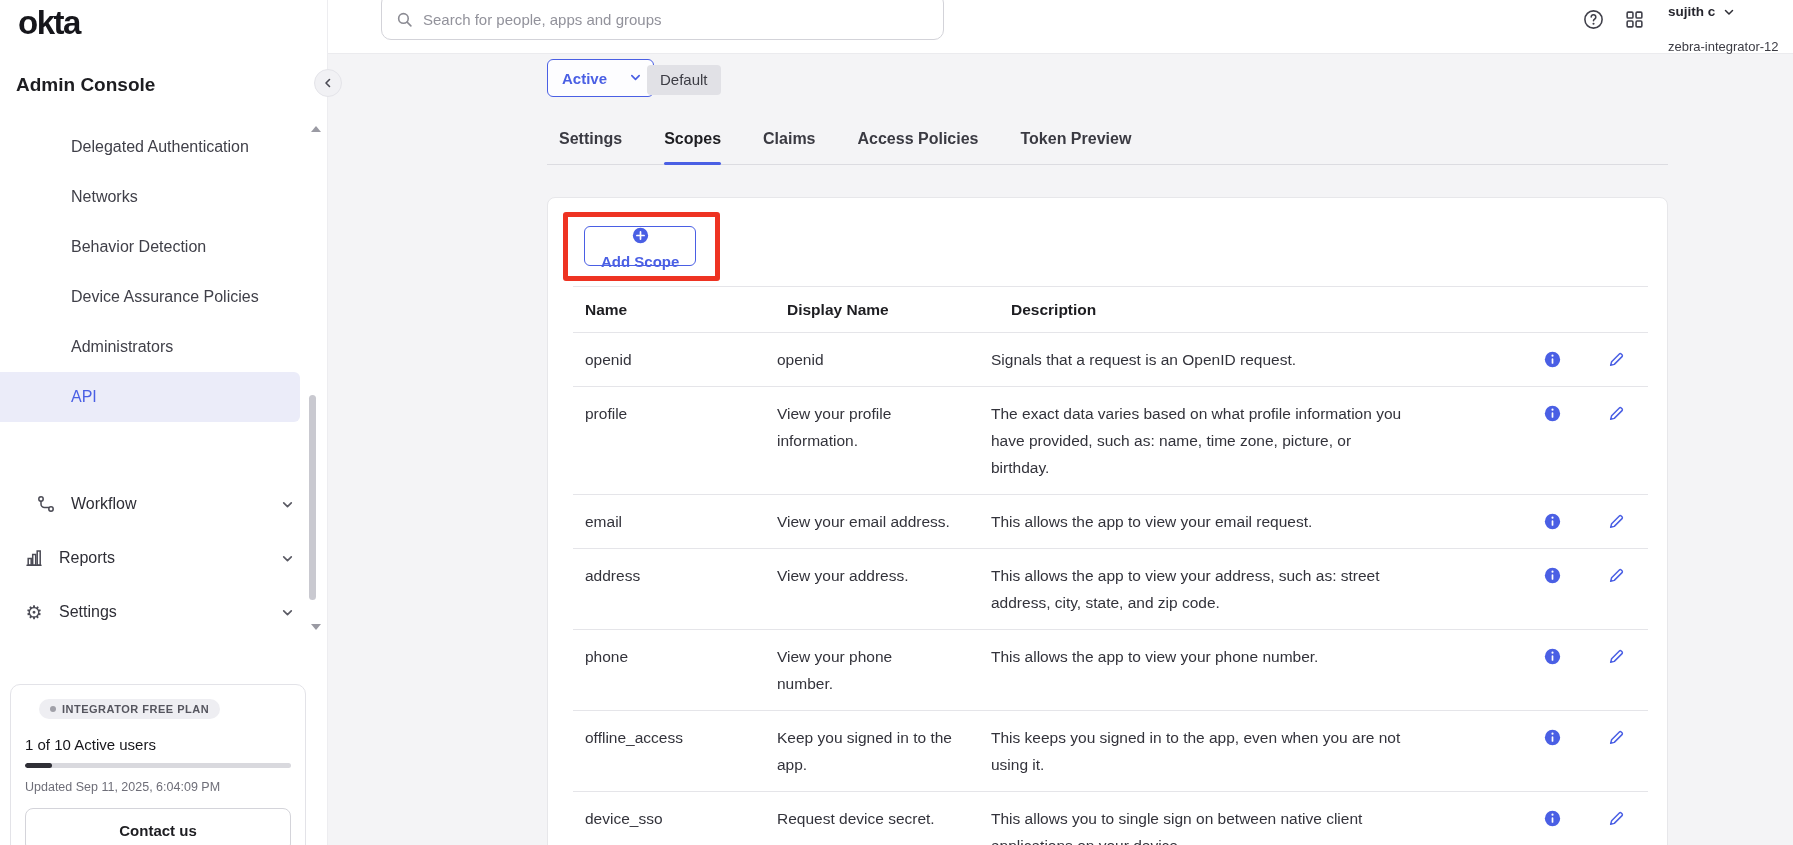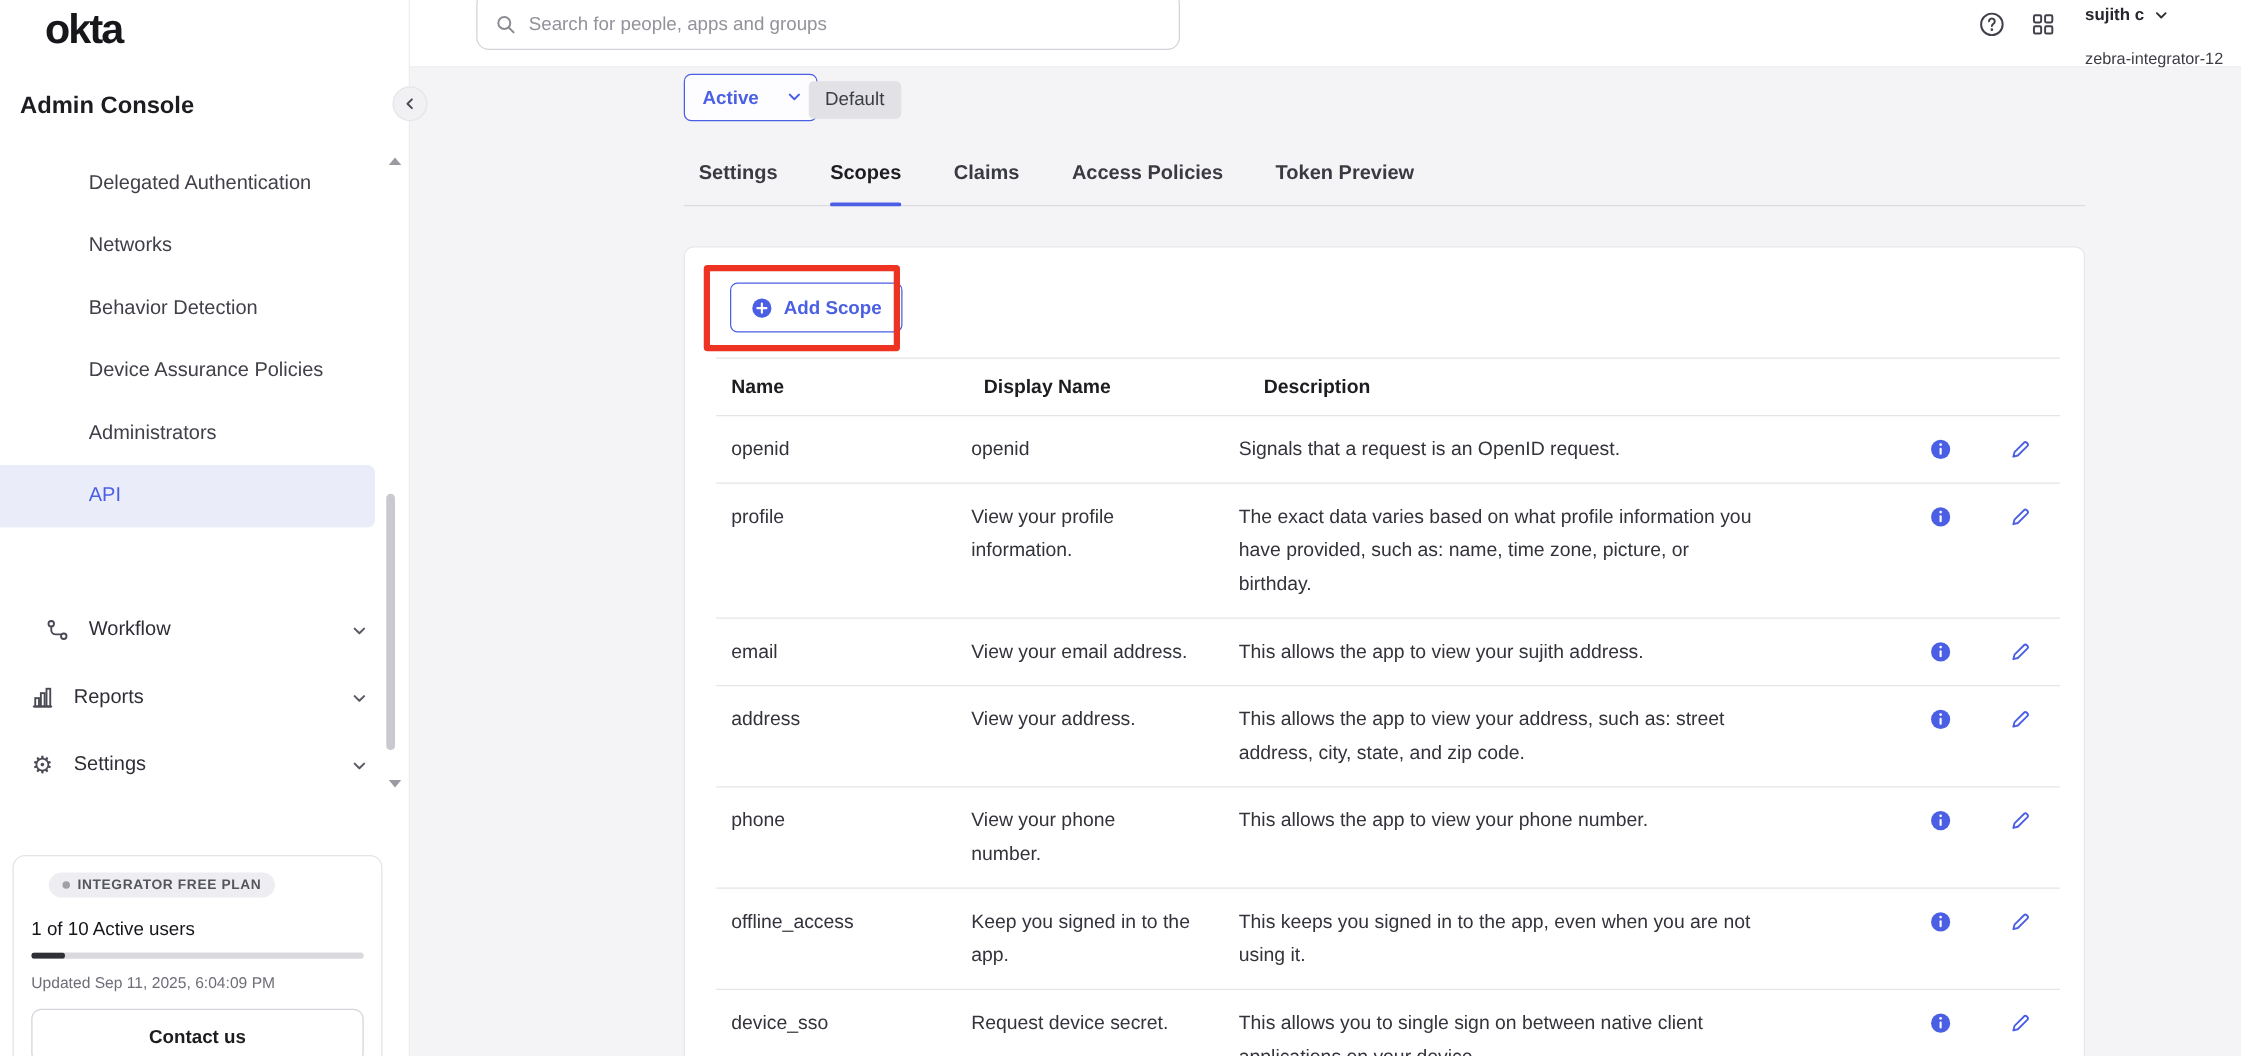--- a/index.html
+++ b/index.html
@@ -20,21 +20,21 @@
   .search input::placeholder{color:#92929b;}
   .tb-icon{position:absolute;top:9px;cursor:pointer;}
   .tb-help{left:1255px;}
   .tb-grid{left:1296px;}
   .user-block{position:absolute;left:1340px;top:4px;width:125px;overflow:hidden;cursor:pointer;}
   .user-row{display:flex;align-items:center;gap:8px;font-size:13.5px;color:#26262e;font-weight:600;}
   .org-row{font-size:13px;color:#3c3c44;white-space:nowrap;margin-top:20px;}
 
   
   .sidebar{position:absolute;left:0;top:0;width:328px;height:845px;background:#fff;border-right:1px solid #ededf0;z-index:3;}
-  .logo{position:absolute;left:18px;top:4px;font-size:33px;font-weight:700;letter-spacing:-1.5px;color:#16161b;margin-left:18px;}
+  .logo{position:absolute;left:18px;top:4px;font-size:33px;font-weight:700;letter-spacing:-1.5px;color:#16161b;}
   .console-title{position:absolute;left:16px;top:74px;font-size:19px;font-weight:700;color:#1d1d21;}
   .collapse-btn{position:absolute;left:314px;top:69px;width:28px;height:28px;border-radius:50%;background:#f1f1f4;border:1px solid #e4e4e9;display:flex;align-items:center;justify-content:center;z-index:6;cursor:pointer;}
   .nav{position:absolute;left:0;top:122px;width:328px;}
   .nav-item{height:50px;line-height:50px;padding-left:71px;font-size:16px;color:#404049;width:300px;cursor:pointer;white-space:nowrap;}
   .nav-item.selected{background:#ebecf9;color:var(--accent);border-radius:0 6px 6px 0;}
   .section-item{position:absolute;left:0;width:328px;height:54px;display:flex;align-items:center;padding:0 34px 0 24px;gap:15px;font-size:16px;color:#2e2e36;cursor:pointer;}
   .section-item .chev{margin-left:auto;}
   .gear-glyph{font-size:19px;line-height:1;color:#4a4a54;width:20px;text-align:center;}
   .scroll-thumb{position:absolute;left:309px;top:395px;width:7px;height:205px;border-radius:4px;background:#c9c9d0;cursor:pointer;}
   .scroll-arrow{position:absolute;left:311px;width:0;height:0;border-left:5px solid transparent;border-right:5px solid transparent;cursor:pointer;}
@@ -53,21 +53,21 @@
   
   .main{position:absolute;left:328px;top:54px;width:1465px;height:791px;background:#f4f4f6;}
   .status-dropdown{position:absolute;left:219px;top:5px;height:38px;padding:0 12px 0 14px;border:1px solid var(--accent);border-radius:6px;background:#fdfdff;color:var(--accent);font-size:15px;font-weight:600;display:inline-flex;align-items:center;gap:23px;cursor:pointer;}
   .default-badge{position:absolute;left:319px;top:11px;height:30px;line-height:30px;padding:0 13px;border-radius:4px;background:#e1e1e6;color:#3c3c44;font-size:15px;}
   .tabs{position:absolute;left:219px;top:76px;width:1121px;border-bottom:1px solid #dcdce1;display:flex;gap:42px;padding-left:12px;}
   .tab{padding-bottom:16px;font-size:16px;font-weight:600;color:#3a3a42;position:relative;cursor:pointer;white-space:nowrap;}
   .tab.active{color:#1d1d21;}
   .tab.active::after{content:"";position:absolute;left:0;right:0;bottom:-1px;height:3px;background:var(--accent);border-radius:2px;}
 
   .card{position:absolute;left:219px;top:143px;width:1121px;height:720px;background:#fff;border:1px solid #e7e7ea;border-radius:8px;}
-  .add-scope{position:absolute;left:36px;top:28px;height:40px;padding:0 16px;border:1px solid var(--accent);border-radius:6px;color:var(--accent);font-weight:600;font-size:15px;display:inline-flex;align-items:center;gap:9px;background:#fff;cursor:pointer;font-family:inherit;}
+  .add-scope{position:absolute;left:36px;top:28px;height:40px;padding:0 16px;border:1px solid var(--accent);border-radius:6px;color:var(--accent);font-weight:600;font-size:15px;display:inline-flex;align-items:center;gap:9px;background:#fff;cursor:pointer;font-family:inherit;flex-direction:column;}
   .annotation{position:absolute;left:235px;top:158px;width:157px;height:69px;border:5px solid var(--annotation);border-radius:3px;z-index:9;pointer-events:none;}
 
   .table{position:absolute;left:25px;top:88px;width:1075px;font-size:15.5px;}
   .thead,.trow{display:grid;grid-template-columns:204px 214px 1fr 64px 64px;}
   .thead{border-top:1px solid var(--line);border-bottom:1px solid var(--line);padding:9px 0;font-weight:700;color:#1d1d21;gap:10px;}
   .trow{border-bottom:1px solid var(--line);padding:13px 0;color:#33333b;}
   .cell{line-height:27px;}
   .cell.name{padding-left:12px;}
   .cell.disp span{display:inline-block;max-width:175px;}
   .cell.desc span{display:inline-block;max-width:420px;}
@@ -290,21 +290,21 @@
                 <svg width="17" height="17" viewBox="0 0 16 16">
                   <path d="M2.5 13.5l.9-3.4 7.3-7.3a1.2 1.2 0 0 1 1.7 0l.8.8a1.2 1.2 0 0 1 0 1.7l-7.3 7.3-3.4.9z" fill="none" stroke="#4a5fe4" stroke-width="1.4" stroke-linejoin="round"></path>
                 </svg>
               </span>
             </div>
           </div>
 
           <div class="trow">
             <div class="cell name">email</div>
             <div class="cell disp"><span>View your email address.</span></div>
-            <div class="cell desc"><span>This allows the app to view your sujith address.</span></div>
+            <div class="cell desc"><span>This allows the app to view your email request.</span></div>
             <div class="icon-cell">
               <span class="ibtn">
                 <svg width="17" height="17" viewBox="0 0 16 16">
                   <circle cx="8" cy="8" r="7.2" fill="#4a5fe4"></circle>
                   <rect x="7.2" y="6.8" width="1.6" height="5.2" rx="0.8" fill="#fff"></rect>
                   <circle cx="8" cy="4.4" r="1" fill="#fff"></circle>
                 </svg>
               </span>
             </div>
             <div class="icon-cell">

